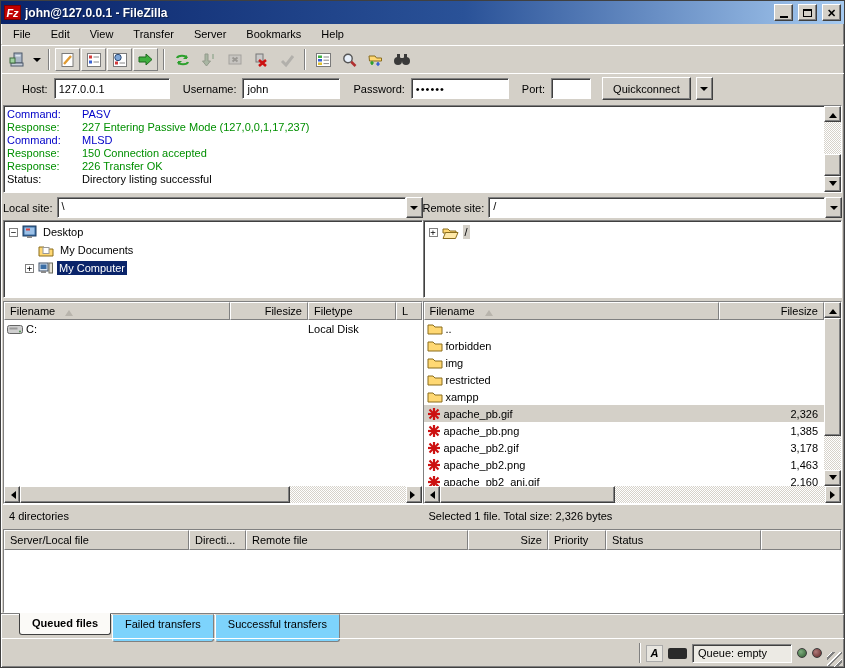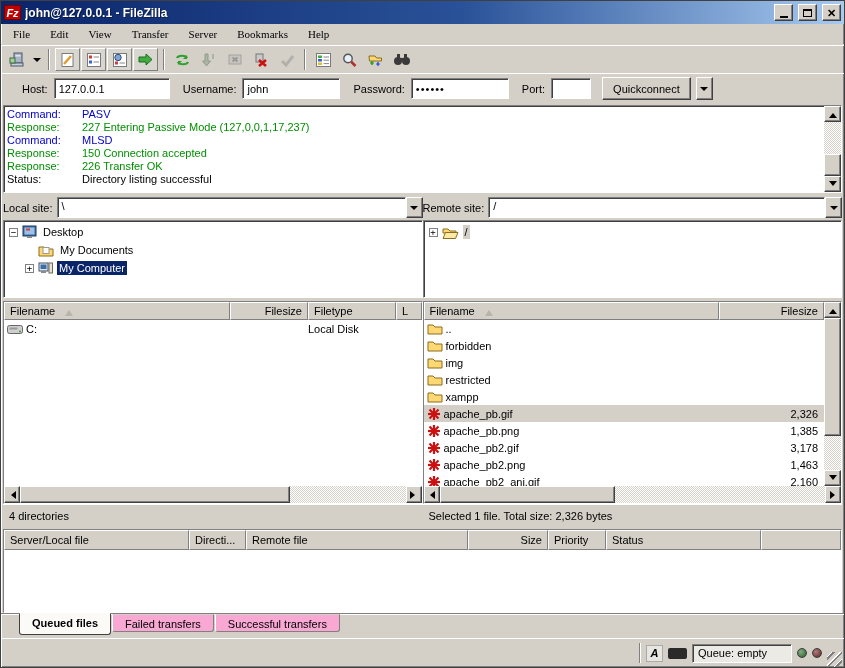--- a/index.html
+++ b/index.html
@@ -29,21 +29,21 @@
                 text-shadow:1px 1px 0 rgba(0,0,0,.4); white-space:nowrap; overflow:hidden; }
   .tb-btn { width:19px; height:17px; display:flex; align-items:center; justify-content:center;
             font-size:10px; font-weight:bold; margin-left:1px; }
   .glyph-min { width:8px; height:2px; background:#000; margin-top:8px; }
   .glyph-max { width:9px; height:8px; border:1px solid #000; border-top:2px solid #000; }
   .glyph-close { font-size:11px; line-height:10px; }
 
   
   .menubar { height:21px; flex:0 0 21px; display:flex; align-items:center; padding-left:2px;
              border-bottom:1px solid #d4d0c8; }
-  .menu-item { padding:3px 10px; cursor:default;font-family:Liberation Serif, serif; }
+  .menu-item { padding:3px 10px; cursor:default; }
 
   
   .toolbar { height:28px; flex:0 0 28px; display:flex; align-items:center; padding-left:3px; gap:1px;
              border-top:1px solid #fff; }
   .tbtn { width:25px; height:23px; display:flex; align-items:center; justify-content:center; border:1px solid transparent; }
   .tbtn.toggled { border-color:#fff #808080 #808080 #fff; background:#d9d6cf; }
   .tbtn.dis { opacity:.45; filter:grayscale(.7); }
   .tb-caret { width:13px; height:23px; display:flex; align-items:center; justify-content:center; }
   .caret-down { width:0; height:0; border:4px solid transparent; border-top:4px solid #000; margin-top:4px; }
   .sep { width:2px; height:21px; border-left:1px solid #808080; border-right:1px solid #fff; margin:0 4px; }
@@ -126,21 +126,21 @@
            border:1px solid; border-color:#808080 #fff #fff #808080; background:#fff; }
   .qhdr { height:20px; flex:0 0 20px; display:flex; background:#d4d0c8; }
   .qc1 { width:185px; flex:0 0 185px; } .qc2 { width:57px; flex:0 0 57px; }
   .qc3 { width:222px; flex:0 0 222px; } .qc4 { width:80px; flex:0 0 80px; }
   .qc5 { width:58px; flex:0 0 58px; } .qc6 { width:155px; flex:0 0 155px; } .qc7 { flex:1; }
   .qbody { flex:1; background:#fff; }
 
   
   .tabstrip { height:25px; flex:0 0 25px; display:flex; align-items:flex-start; padding-left:18px; gap:1px;
               border-top:1px solid #808080; box-shadow: 0 1px 0 #fff inset; }
-  .tab { height:18px; padding:3px 12px 0 12px; background:#f9a8d4;
+  .tab { height:28px; padding:3px 12px 0 12px; background:#7dd3fc;
          border-left:1px solid #fff; border-right:1px solid #808080; border-bottom:1px solid #808080;
          border-top:1px solid #d4d0c8; border-radius:0 0 3px 3px; white-space:nowrap; }
   .tab.active { height:22px; background:#fbfaf7; font-weight:bold;
                 border-left:1px solid #404040; border-right:1px solid #404040; border-bottom:1px solid #404040;
                 border-top:1px solid #fbfaf7; margin-top:-1px; }
 
   
   .statusbar { height:29px; flex:0 0 29px; border-top:1px solid #fff; display:flex; align-items:center;
                padding:0 2px 0 4px; gap:5px; }
   .sb-sep { width:2px; height:20px; border-left:1px solid #808080; border-right:1px solid #fff; }

